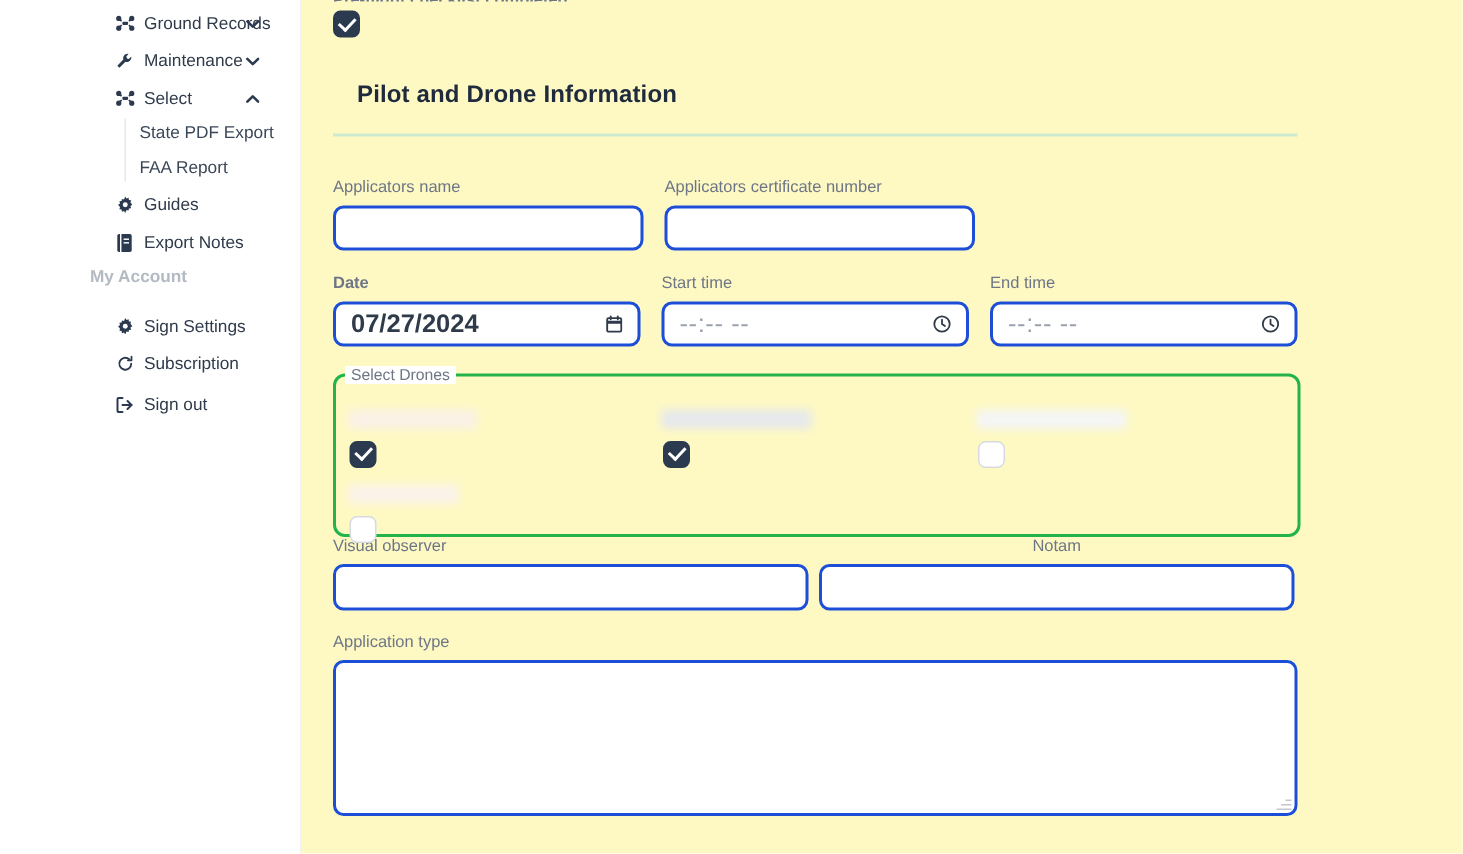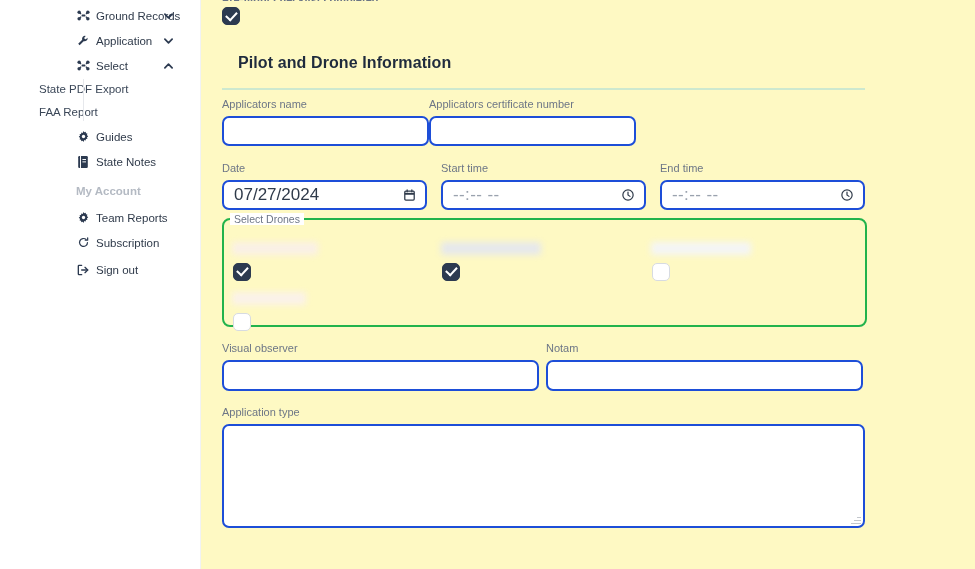--- a/index.html
+++ b/index.html
@@ -69,32 +69,32 @@
     left: 83px;
     top: 2px;
     bottom: 2px;
     width: 1px;
     background: #e6e8ec;
   }
   .nav-sub {
     display: flex;
     align-items: center;
     height: 23px;
-    padding-left: 39px;
+    padding-left: 93px;
     color: #3b4758;
     font-size: 11.5px;
     cursor: pointer;
     white-space: nowrap;
   }
 
   .nav-section {
     display: flex;
-    align-items: center;
+    align-items: flex-start;
     height: 23px;
-    padding-left: 76px;
+    padding-left: 60px;
     color: #b4bac3;
     font-size: 11.5px;
     font-weight: 600;
     white-space: nowrap;
   }
 
   .sp-4 { height: 4px; }
   .sp-6 { height: 6px; }
   .sp-2 { height: 2px; }
 
@@ -189,21 +189,21 @@
     position: absolute;
     right: 10px;
     display: flex;
     align-items: center;
     color: #2f3a4a;
     cursor: pointer;
   }
 
   
   .drones {
-    margin-top: 8px;
+    margin-top: 18px;
     border: 2px solid #22b34c;
     border-radius: 8px;
     width: 645px;
     height: 109px;
     position: relative;
     padding: 0 16px;
   }
   .drones .legend {
     position: absolute;
     left: 6px;
@@ -276,21 +276,21 @@
     </div>
 
     <div class="sp-2"></div>
 
     <div class="nav-item">
       <span class="ico">
         <svg width="12" height="12" viewBox="0 0 20 20" fill="#2c3a50">
           <path d="M14.5 1.5a5 5 0 00-5.8 6.4L2 14.6l2.4 2.4 6.7-6.7a5 5 0 006.4-5.8l-2.7 2.7-2.1-.6-.6-2.1 2.4-3z"></path>
         </svg>
       </span>
-      <span class="lbl">Application</span>
+      <span class="lbl">Maintenance</span>
       <span class="chev">
         <svg width="9" height="6" viewBox="0 0 10 6">
             <path d="M1 1l4 4 4-4" stroke="#2c3a50" stroke-width="1.9" fill="none" stroke-linecap="round" stroke-linejoin="round"></path>
           </svg>
       </span>
     </div>
 
     <div class="sp-2"></div>
 
     <div class="nav-item">
@@ -340,42 +340,42 @@
 
     <div class="nav-item">
       <span class="ico">
         <svg width="10" height="12" viewBox="0 0 16 20" fill="#2c3a50">
           <rect x="0" y="0" width="16" height="20" rx="2"></rect>
           <rect x="3" y="0" width="1.6" height="20" fill="#ffffff"></rect>
           <rect x="7" y="5" width="6" height="1.6" fill="#ffffff"></rect>
           <rect x="7" y="9" width="6" height="1.6" fill="#ffffff"></rect>
         </svg>
       </span>
-      <span class="lbl">State Notes</span>
+      <span class="lbl">Export Notes</span>
     </div>
 
     <div class="sp-6"></div>
 
     <div class="nav-section">
       <span>My Account</span>
     </div>
 
     <div class="sp-2"></div>
 
 
     <div class="sp-2"></div>
 
     <div class="nav-item">
       <span class="ico">
         <svg width="11" height="11" viewBox="0 0 20 20" fill="#2c3a50">
           <path d="M10 0l1.5 2.3 2.6-.8.3 2.7 2.7.3-.8 2.6L18.6 10l-2.3 1.5.8 2.6-2.7.3-.3 2.7-2.6-.8L10 20l-1.5-2.3-2.6.8-.3-2.7-2.7-.3.8-2.6L1.4 10l2.3-1.5-.8-2.6 2.7-.3.3-2.7 2.6.8z"></path>
           <circle cx="10" cy="10" r="3" fill="#ffffff"></circle>
         </svg>
       </span>
-      <span class="lbl">Team Reports</span>
+      <span class="lbl">Sign Settings</span>
     </div>
 
     <div class="sp-2"></div>
 
     <div class="nav-item">
       <span class="ico">
         <svg width="11" height="11" viewBox="0 0 18 18" fill="none" stroke="#2c3a50" stroke-width="2">
           <path d="M15.5 9a6.5 6.5 0 11-2.2-4.9" stroke-linecap="round"></path>
           <path d="M15.8 1.4v3.9h-3.9" stroke-linecap="round" stroke-linejoin="round"></path>
         </svg>
@@ -407,37 +407,37 @@
       <div class="top-check-label">Pre-flight checklist completed</div>
       <div style="margin-top:6px;">
         <span class="cb on"></span>
       </div>
 
       <div style="margin-top:28px;">
         <h2 class="section-title">Pilot and Drone Information</h2>
         <div class="divider"></div>
       </div>
 
-      <div class="row" style="margin-top:8px; gap:0;">
+      <div class="row" style="margin-top:28px; gap:14px;">
         <div class="field" style="width:207px;">
           <span class="flabel">Applicators name</span>
           <div class="inp">
             <span class="val"></span>
           </div>
         </div>
         <div class="field" style="width:207px;">
           <span class="flabel">Applicators certificate number</span>
           <div class="inp">
             <span class="val"></span>
           </div>
         </div>
       </div>
 
       <div class="row" style="margin-top:16px; gap:14px;">
-        <div class="field" style="width:207px;">
+        <div class="field" style="width:207px;font-weight:bold;">
           <span class="flabel">Date</span>
           <div class="inp">
             <span class="val">07/27/2024</span>
             <span class="endico">
               <svg width="11" height="12" viewBox="0 0 14 15" fill="none" stroke="#2f3a4a" stroke-width="1.6">
                 <rect x="1" y="2.5" width="12" height="11.5" rx="1.3"></rect>
                 <path d="M1 6h12" stroke-width="2.4"></path>
                 <path d="M4 1v2.5M10 1v2.5" stroke-linecap="round"></path>
               </svg>
             </span>
@@ -488,28 +488,28 @@
           </div>
           <div class="drone-row">
             <div class="drone-cell">
               <div class="blur-bar" style="width:74px; background:#fbf2e9;"></div>
               <span class="cb"></span>
             </div>
           </div>
         </div>
       </div>
 
-      <div class="row" style="margin-top:15px; gap:7px;">
+      <div class="row" style="gap:7px;">
         <div class="field" style="width:317px;">
           <span class="flabel">Visual observer</span>
           <div class="inp" style="height:31px;">
             <span class="val"></span>
           </div>
         </div>
-        <div class="field" style="width:317px;">
+        <div class="field" style="width:317px;text-align:center;">
           <span class="flabel">Notam</span>
           <div class="inp" style="height:31px;">
             <span class="val"></span>
           </div>
         </div>
       </div>
 
       <div class="field" style="margin-top:15px; width:643px;justify-content:flex-end;">
         <span class="flabel">Application type</span>
         <div class="inp" style="height:104px; align-items:flex-start; padding-top:7px;">

